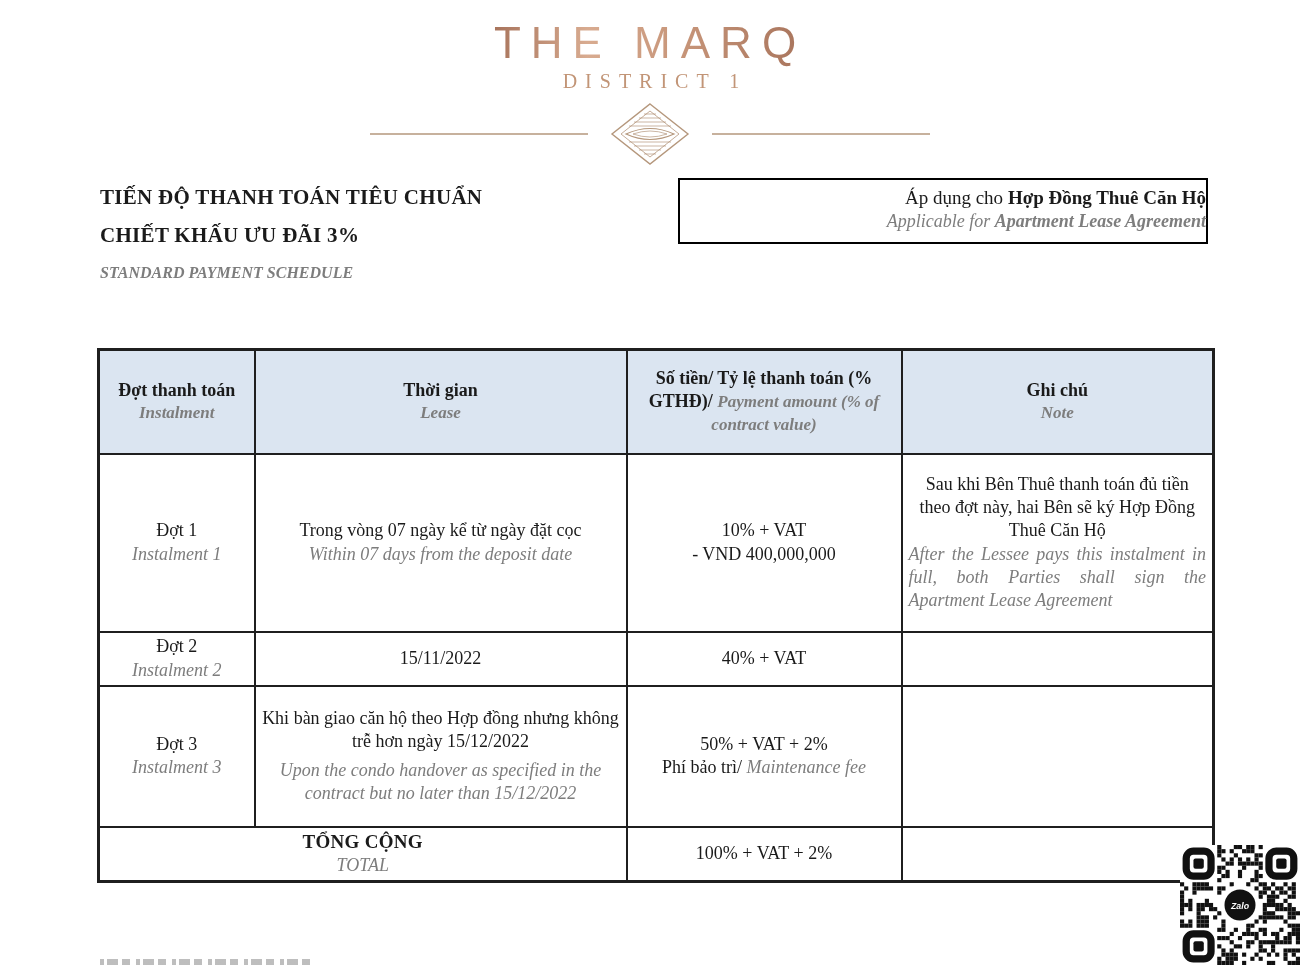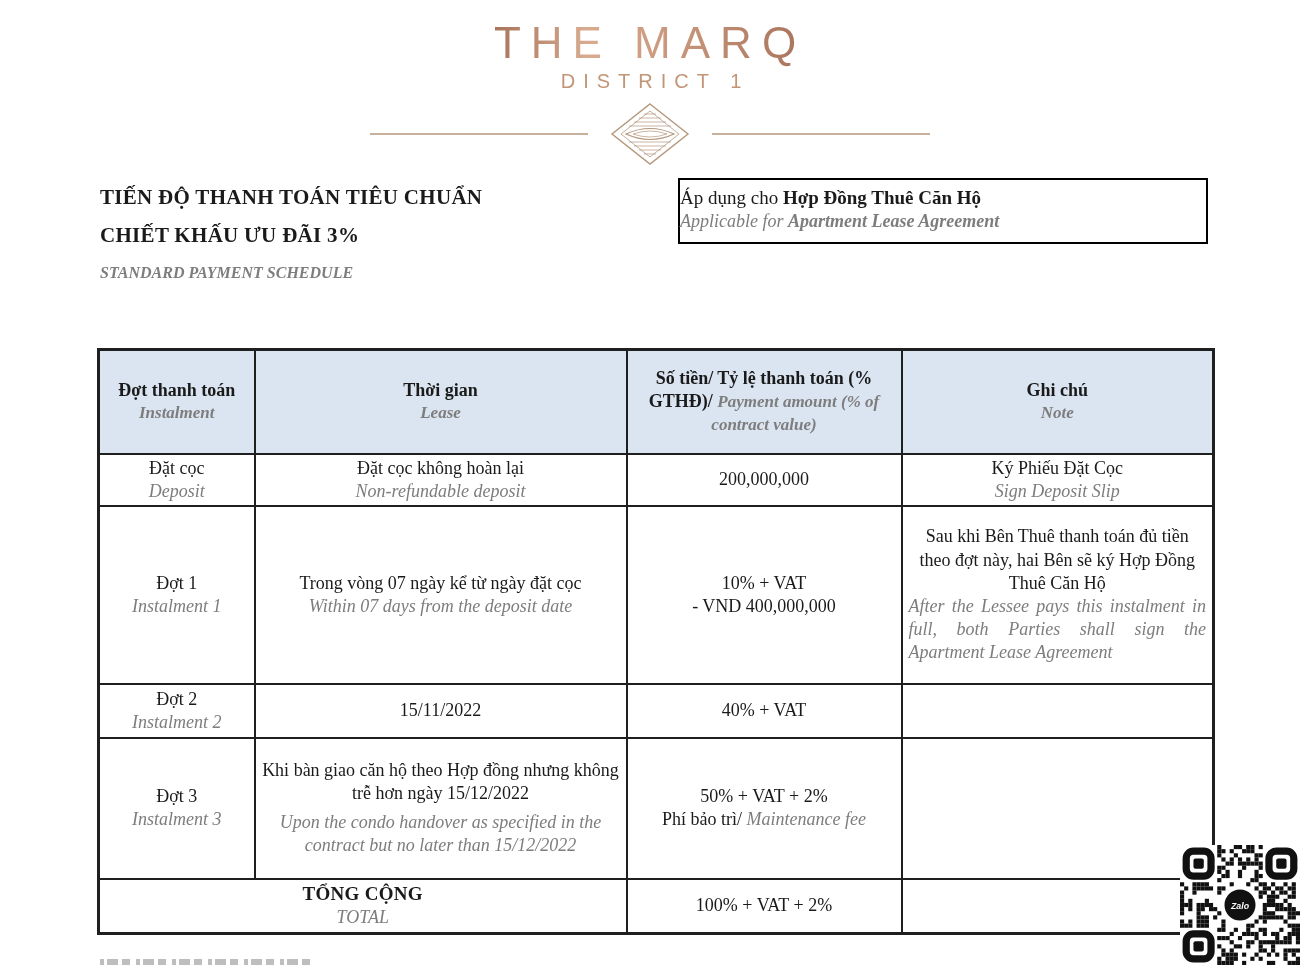--- a/index.html
+++ b/index.html
@@ -17,37 +17,37 @@
   .logo-block { position:absolute; left:0; top:18px; width:1300px; text-align:center; }
   .logo-title {
     font-family:"Liberation Sans", sans-serif;
     font-size:44px; font-weight:400; letter-spacing:10px;
     background:linear-gradient(90deg,#a8745c 0%,#d8ab90 30%,#c79579 60%,#a8745c 100%);
     -webkit-background-clip:text; background-clip:text;
     -webkit-text-fill-color:transparent; color:#bd8c72;
     display:inline-block;
   }
   .logo-subtitle {
-    font-family:Liberation Sans, sans-serif;
+    font-family:Liberation Serif, serif;
     font-size:20px; letter-spacing:8px; margin-top:2px;
     background:linear-gradient(90deg,#a8745c 0%,#d4a78c 50%,#b9real 100%);
     color:#c29577;
     padding-left:10px;
   }
   .logo-emblem { margin-top:8px; }
 
   
   .heading { position:absolute; left:100px; top:178px; width:560px; }
   .heading .vi { font-size:21px; font-weight:bold; letter-spacing:.3px; line-height:38px; }
   .heading .en { font-size:16px; font-weight:bold; color:#7d7d7d; line-height:38px; }
 
   
   .apply-box {
     position:absolute; left:678px; top:178px; width:530px; height:66px;
-    border:2px solid #000; text-align:left; padding-top:7px;
+    border:2px solid #000; text-align:right; padding-top:7px;
     background:#fff;
   }
   .apply-box .l1 { font-size:19px; }
   .apply-box .l1 b { font-weight:bold; }
   .apply-box .l2 { font-size:18px; font-style:italic; color:#7d7d7d; margin-top:2px; }
   .apply-box .l2 b { font-weight:bold; }
 
   
   table.sched {
     position:absolute; left:97px; top:348px; width:1115px;
@@ -158,37 +158,20 @@
         <span class="h-vi">Số tiền/ Tỷ lệ thanh toán (% GTHĐ)/ </span><span class="h-en">Payment amount (% of contract value)</span>
       </td>
       <td>
         <div class="h-vi">Ghi chú</div>
         <div class="h-en">Note</div>
       </td>
     </tr>
   </thead>
   <tbody>
 
-    <tr class="row-h-1">
-      <td>
-        <div class="vi">Đặt cọc</div>
-        <div class="en">Deposit</div>
-      </td>
-      <td>
-        <div class="vi">Đặt cọc không hoàn lại</div>
-        <div class="en">Non-refundable deposit</div>
-      </td>
-      <td class="amt">
-        <div>200,000,000</div>
-      </td>
-      <td class="cell-note">
-        <div class="vi">Ký Phiếu Đặt Cọc</div>
-        <div class="en">Sign Deposit Slip</div>
-      </td>
-    </tr>
 
     <tr class="row-h-2">
       <td>
         <div class="vi">Đợt 1</div>
         <div class="en">Instalment 1</div>
       </td>
       <td>
         <div class="vi">Trong vòng 07 ngày kể từ ngày đặt cọc</div>
         <div class="en">Within 07 days from the deposit date</div>
       </td>

